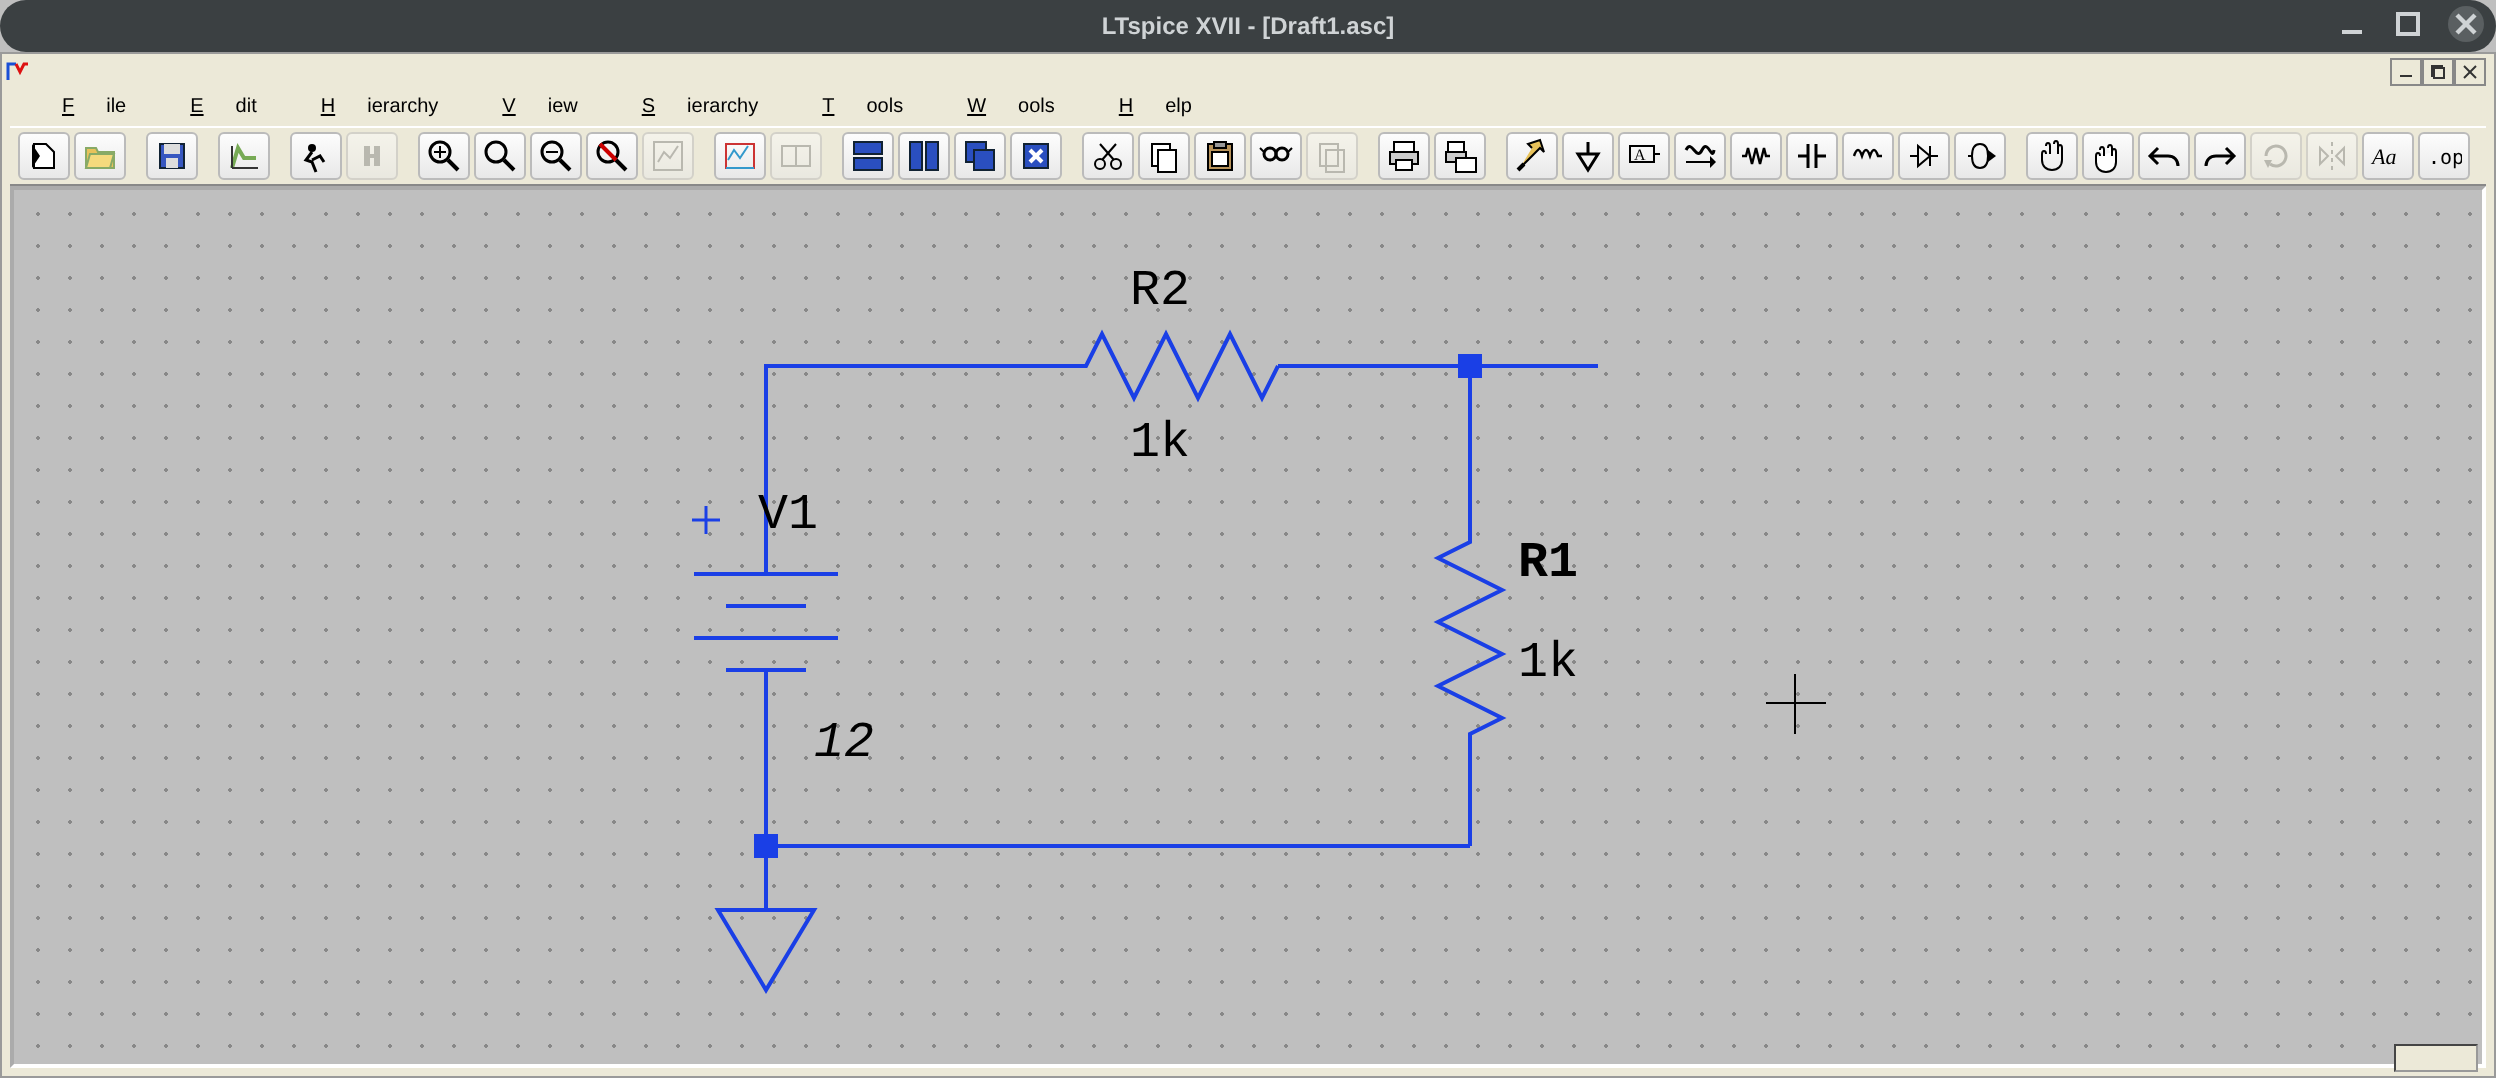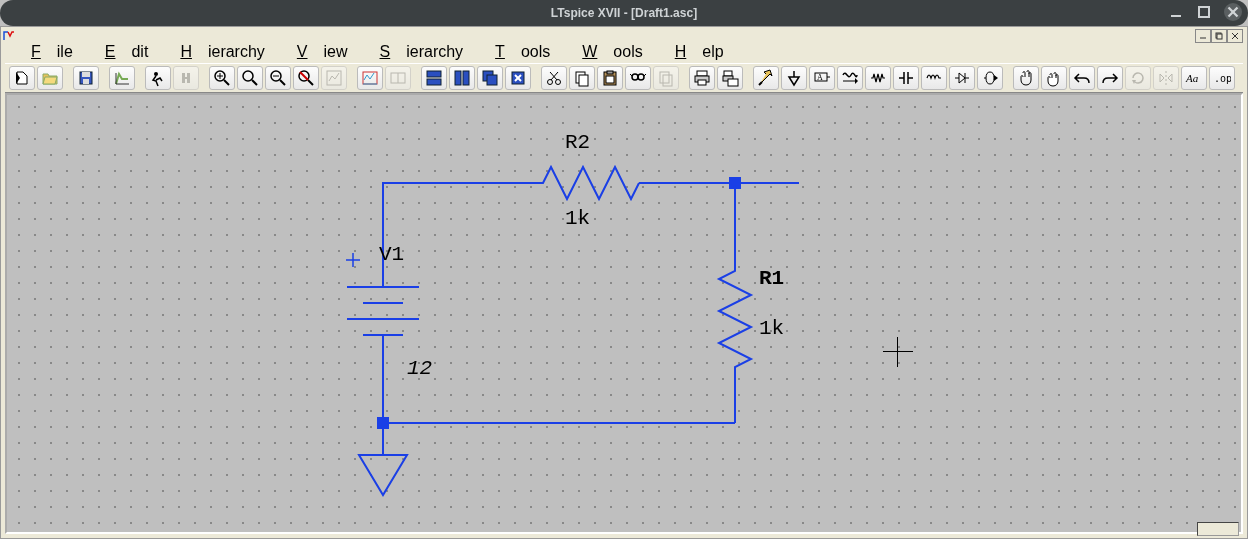--- a/index.html
+++ b/index.html
@@ -12,38 +12,38 @@
   .titlebar-btn { width:18px; height:18px; border-radius:50%; background:#5a5f61; color:#d0d4d6; display:flex; align-items:center; justify-content:center; font-size:12px; cursor:pointer;}
   .titlebar-min, .titlebar-max { width:16px; height:16px; color:#cfd3d5; cursor:pointer; display:flex; align-items:center; justify-content:center;}
 
   
   .app { position:absolute; top:26px; left:0; right:0; bottom:0; background:#ece9d8; border:1px solid #9a9a9a;}
   .app-corner-icon { position:absolute; left:2px; top:2px; width:12px; height:12px; }
   .mdibuttons { position:absolute; right:4px; top:2px; display:flex; gap:0;}
   .mdibuttons div { width:16px; height:14px; border:1px solid #888; background:#ece9d8; font-size:9px; display:flex; align-items:center; justify-content:center; cursor:pointer;}
 
   
-  .menubar { position:absolute; top:14px; left:14px; right:4px; height:20px; display:flex; align-items:flex-start; font-size:16px; }
+  .menubar { position:absolute; top:14px; left:14px; right:4px; height:20px; display:flex; align-items:flex-end; font-size:10px; }
   .menubar span { padding:2px 8px; cursor:pointer; }
   .menu-underline { text-decoration:underline; }
 
   
   .toolbar { position:absolute; top:36px; left:4px; right:4px; height:30px; background:#ece9d8; border-top:1px solid #fff; border-bottom:1px solid #888; display:flex; align-items:center; padding:0 4px; gap:2px;}
   .tbtn { width:26px; height:24px; border:1px solid #bbb; background:linear-gradient(#fdfdfd,#e8e8e8); display:flex; align-items:center; justify-content:center; cursor:pointer; border-radius:3px;}
   .tbtn svg { width:18px; height:18px; }
   .tsep { width:6px; }
 
   
   .canvas-frame { position:absolute; top:66px; left:4px; right:4px; bottom:4px; border:2px inset #fff; background:#bfbfbf; overflow:hidden;}
   .canvas { width:100%; height:100%; position:relative;
     background-image: radial-gradient(circle, #888 1px, transparent 1px);
     background-size: 16px 16px;
     background-position: 4px 4px;
   }
-  .schematic-label { position:absolute; font-family: "Courier New", monospace; font-size:21px; color:#000; white-space:nowrap;}
+  .schematic-label { position:absolute; font-family: "Courier New", monospace; font-size:25px; color:#000; white-space:nowrap;}
   .cursor-cross { position:absolute; width:30px; height:30px; }
   .cursor-cross:before, .cursor-cross:after { content:""; position:absolute; background:#000;}
   .cursor-cross:before { left:14px; top:0; width:1px; height:30px;}
   .cursor-cross:after { top:14px; left:0; height:1px; width:30px;}
 
   .statusbar-box { position:absolute; right:8px; bottom:2px; width:42px; height:14px; border:1px inset #999; background:#ece9d8;}
 </style>
 </head>
 <body>
 

